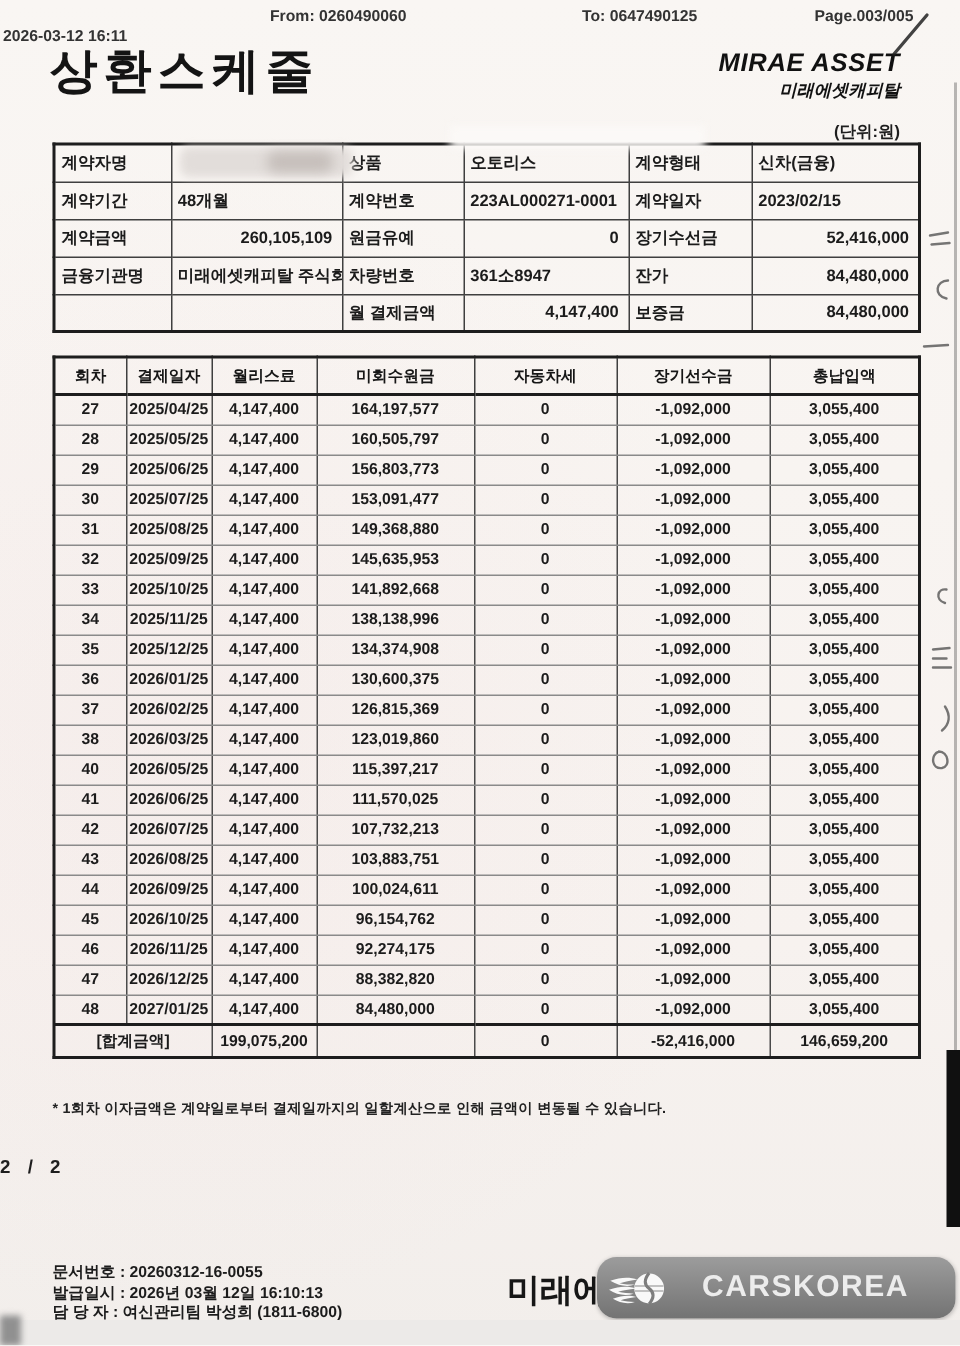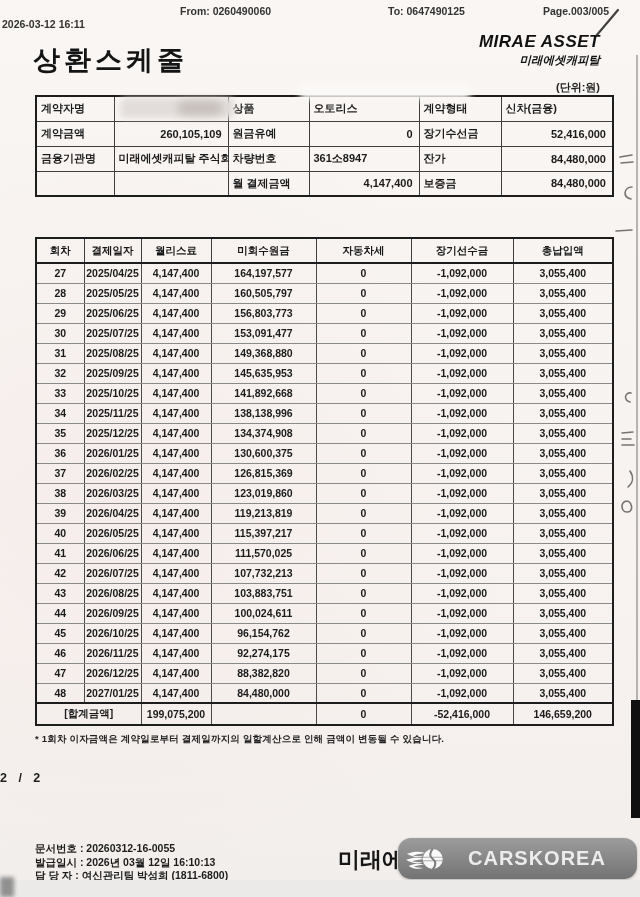--- a/index.html
+++ b/index.html
@@ -14,21 +14,21 @@
       radial-gradient(ellipse at 18% 55%, rgba(235,210,212,0.18), transparent 55%),
       linear-gradient(180deg,#f9f6f3 0%, #f7f2ef 70%, #f2eeeb 100%);
   }
   
   .fax-header { position:absolute; top:5px; left:0; width:100%; font-size:10.5px; font-weight:600; color:#333; }
   .fax-dt   { position:absolute; left:2px; top:13px; }
   .fax-from { position:absolute; left:180px; top:0; }
   .fax-to   { position:absolute; left:388px; top:0; }
   .fax-page { position:absolute; left:543px; top:0; }
   
-  .doc-title { position:absolute; left:33px; top:26px; font-size:27px; font-weight:800; letter-spacing:4px; color:#141414;margin-top:16px; }
+  .doc-title { position:absolute; left:33px; top:26px; font-size:32px; font-weight:800; letter-spacing:4px; color:#141414; }
   .logo { position:absolute; right:40px; top:32px; text-align:right; color:#111; }
   .logo-brand { font-size:17px; font-weight:800; font-style:italic; letter-spacing:0.5px; }
   .logo-sub { font-size:11.5px; font-weight:700; font-style:italic; margin-top:1px; }
   .unit-label { position:absolute; right:40px; top:80px; font-size:11px; font-weight:600; }
   
   table { border-collapse:collapse; table-layout:fixed; }
   .contract-table {
     position:absolute; left:35px; top:95px; width:577px;
     font-size:11px; border:2px solid #1d1d1d;
   }
@@ -111,20 +111,28 @@
         <col style="width:112px">
     </colgroup>
     <tbody>
         <tr>
           <td>계약자명</td>
           <td></td>
           <td>상품</td>
           <td>오토리스</td>
           <td>계약형태</td>
           <td>신차(금융)</td>
+        </tr>
+        <tr>
+          <td>계약기간</td>
+          <td>48개월</td>
+          <td>계약번호</td>
+          <td>223AL000271-0001</td>
+          <td>계약일자</td>
+          <td>2023/02/15</td>
         </tr>
         <tr>
           <td>계약금액</td>
           <td class="num">260,105,109</td>
           <td>원금유예</td>
           <td class="num">0</td>
           <td>장기수선금</td>
           <td class="num">52,416,000</td>
         </tr>
         <tr>
@@ -273,29 +281,20 @@
         <tr>
           <td>38</td>
           <td>2026/03/25</td>
           <td>4,147,400</td>
           <td>123,019,860</td>
           <td>0</td>
           <td>-1,092,000</td>
           <td>3,055,400</td>
         </tr>
         <tr>
-          <td>39</td>
-          <td>2026/04/25</td>
-          <td>4,147,400</td>
-          <td>119,213,819</td>
-          <td>0</td>
-          <td>-1,092,000</td>
-          <td>3,055,400</td>
-        </tr>
-        <tr>
           <td>40</td>
           <td>2026/05/25</td>
           <td>4,147,400</td>
           <td>115,397,217</td>
           <td>0</td>
           <td>-1,092,000</td>
           <td>3,055,400</td>
         </tr>
         <tr>
           <td>41</td>

